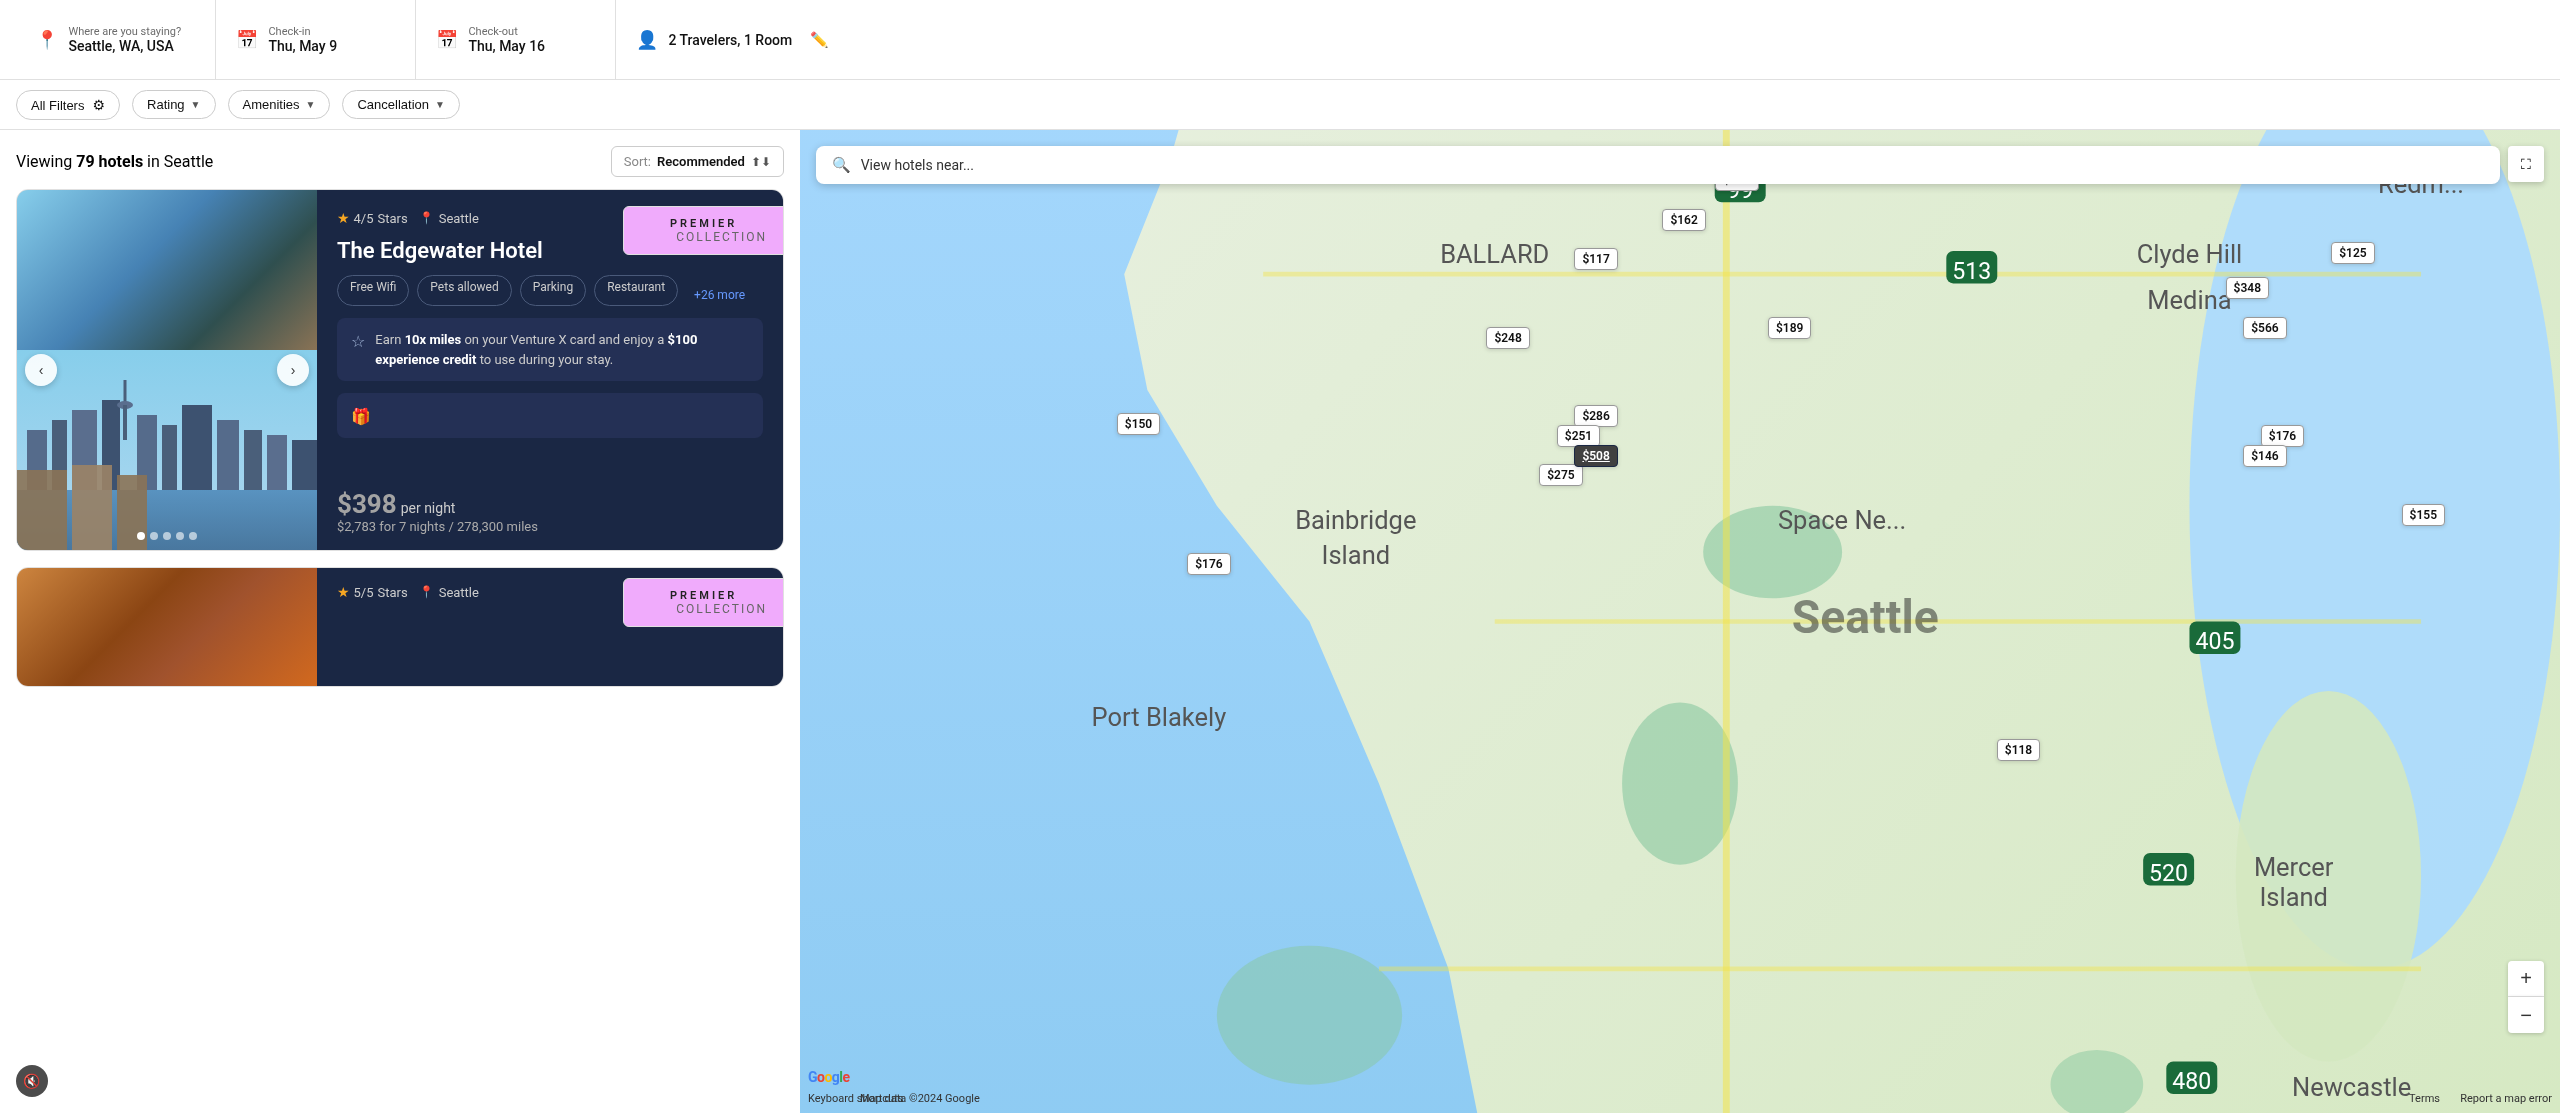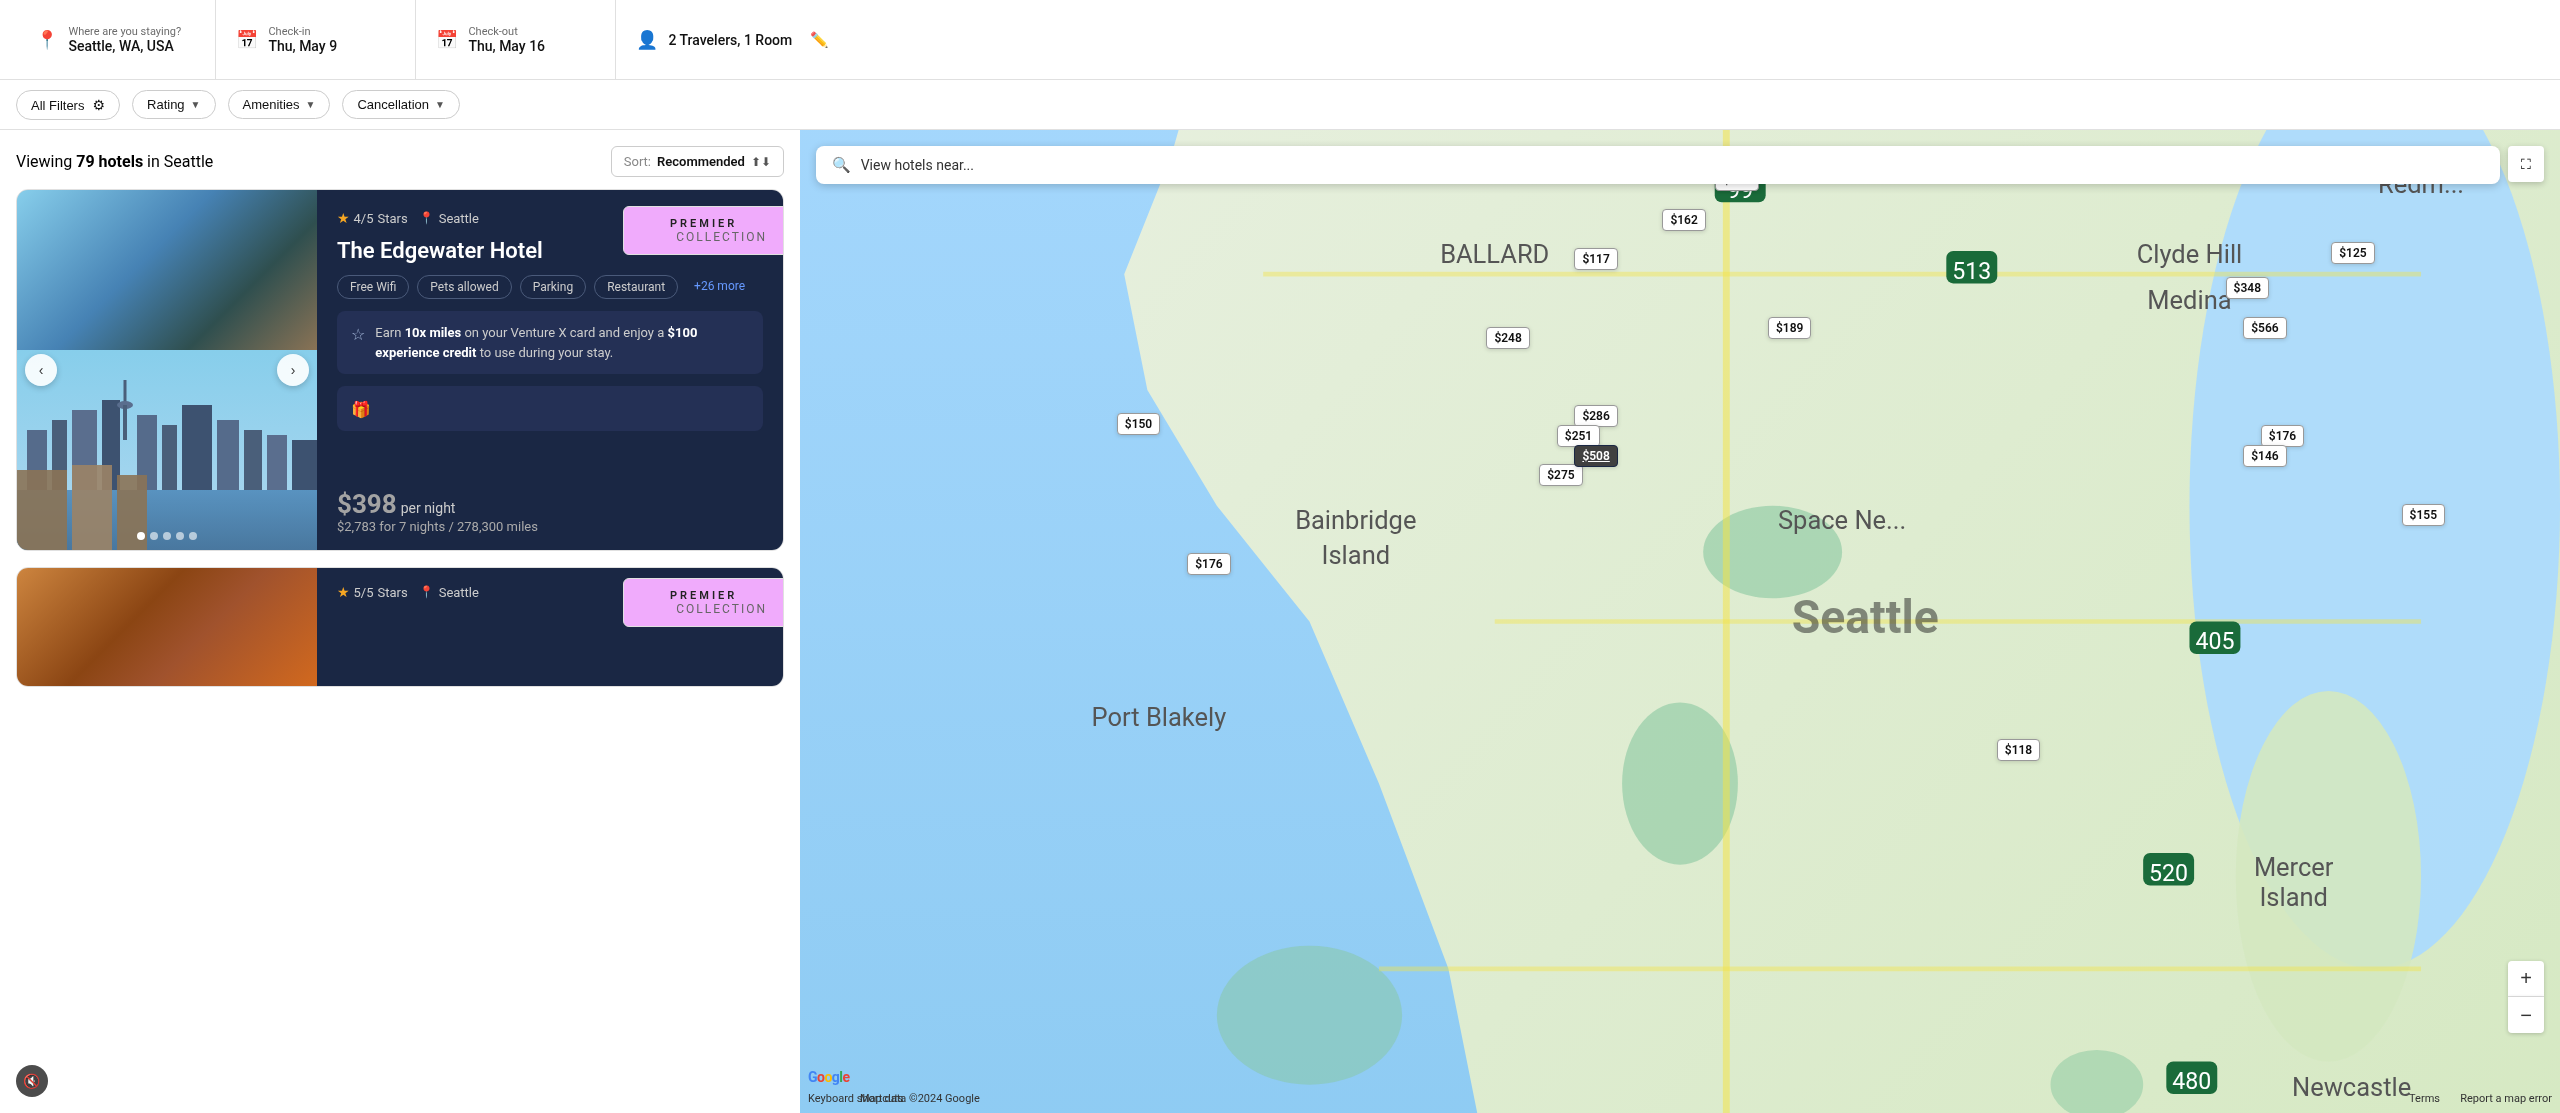--- a/index.html
+++ b/index.html
@@ -243,20 +243,21 @@
       border-radius: 16px;
       padding: 4px 12px;
       font-size: 12px;
       color: #ccc;
     }
     .amenity-more {
       color: #6699ff;
       font-size: 12px;
       padding: 4px 8px;
       cursor: pointer;
+      margin-top: 9px;
     }
 
     
     .promo-banner {
       background: #243055;
       border-radius: 8px;
       padding: 12px 14px;
       display: flex;
       align-items: flex-start;
       gap: 10px;

